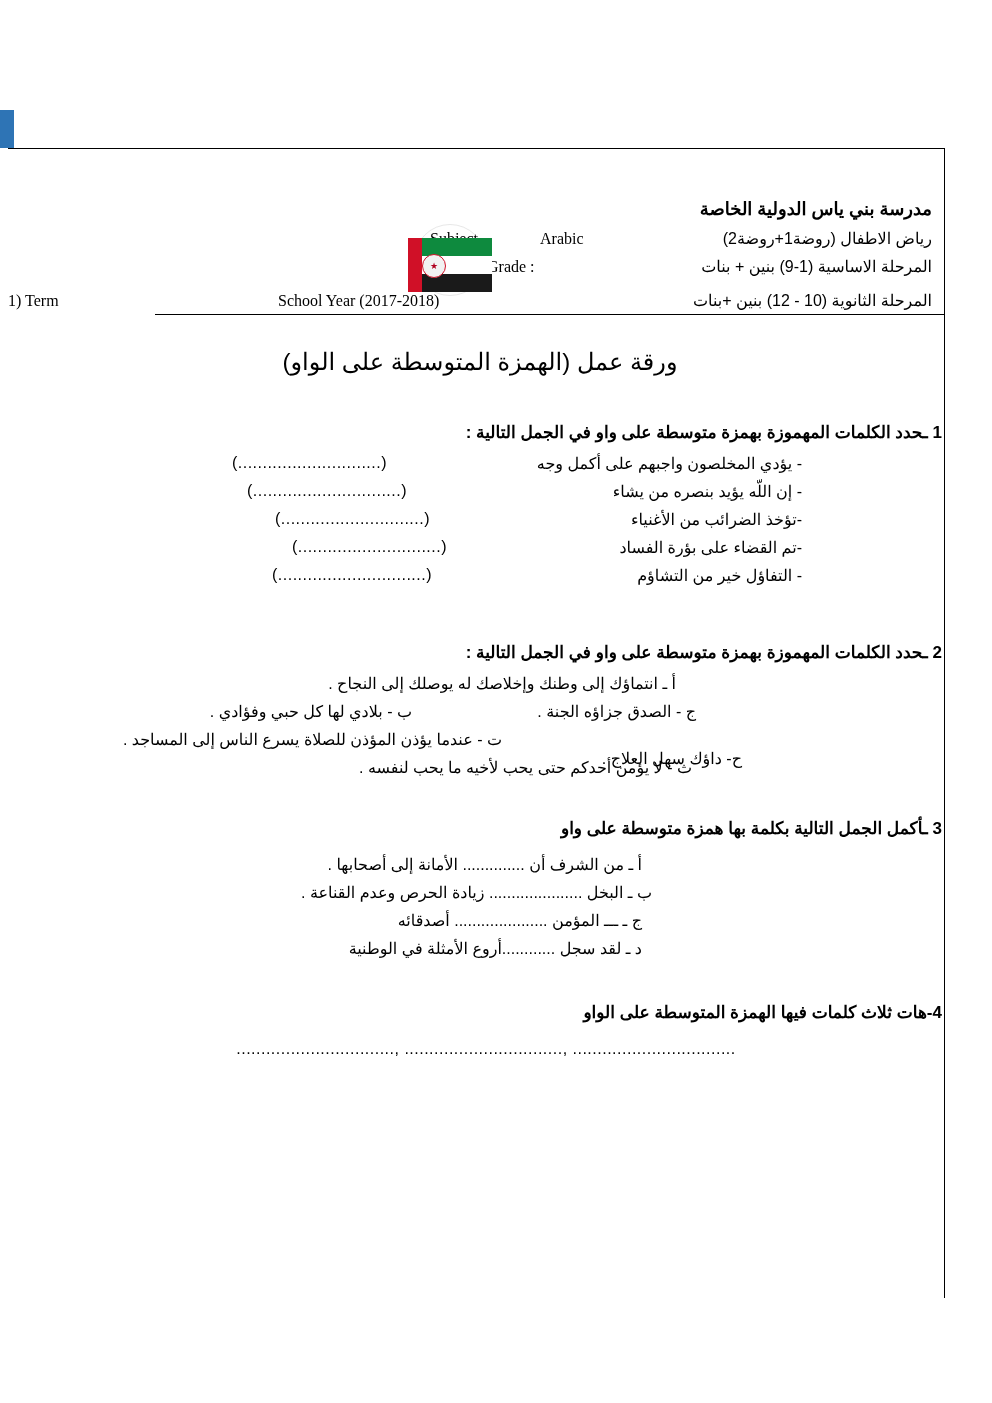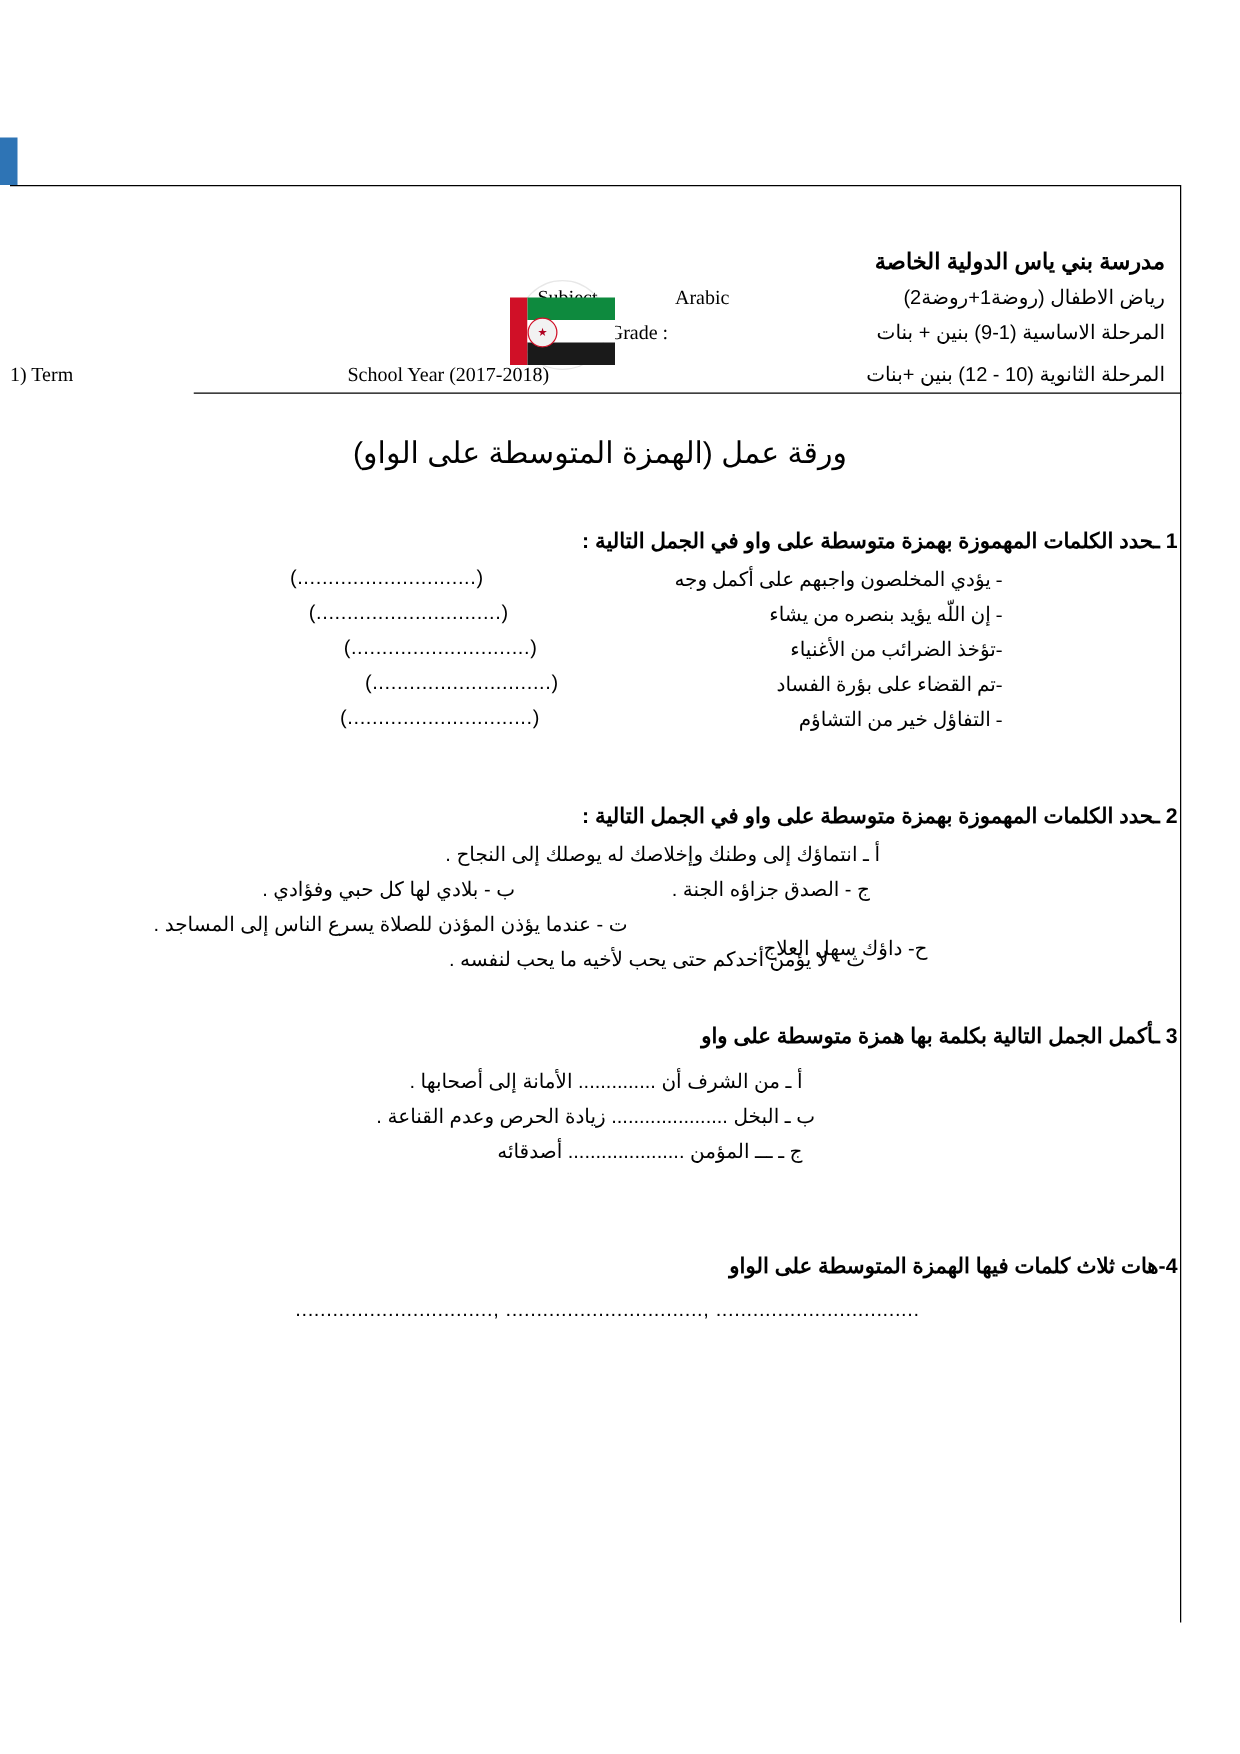--- a/index.html
+++ b/index.html
@@ -206,39 +206,38 @@
   .q1-row {
     position: relative;
     height: 28px;
     font-size: 16px;
     direction: rtl;
   }
   .q1-text {
     position: absolute;
     right: 140px;
     white-space: nowrap;
-    font-family: Liberation Serif, serif;
   }
   .q1-dots {
     position: absolute;
     font-size: 16px;
     letter-spacing: 0.5px;
     white-space: nowrap;
   }
 
   .q2-head { position: absolute; top: 232px; right: 0px; }
   .q2-lines { position: absolute; top: 264px; right: 0px; width: 912px; }
   .q2-row {
     position: relative;
     height: 28px;
     font-size: 16px;
     direction: rtl;
     white-space: nowrap;
   }
-  .q2-a { position: absolute; right: 238px; }
+  .q2-a { position: absolute; right: 266px; }
   .q2-b-left { position: absolute; right: 246px; }
   .q2-b-right { position: absolute; right: 530px; }
   .q2-c-left { position: absolute; right: 250px; margin-top: 19px; }
   .q2-c-right { position: absolute; right: 530px; }
   .q2-d { position: absolute; right: 250px; margin-left: 32px; }
 
   .q3-head { position: absolute; top: 408px; right: 0px; }
   .q3-lines { position: absolute; top: 445px; right: 0px; width: 912px; }
   .q3-row {
     position: relative;
@@ -359,20 +358,23 @@
   <div class="q3-lines">
     <div class="q3-row">
       <span class="q3-text" style="right:300px;">أ ـ من الشرف أن .............. الأمانة إلى أصحابها .</span>
     </div>
     <div class="q3-row">
       <span class="q3-text" style="right:290px;">ب ـ البخل ..................... زيادة الحرص وعدم القناعة .</span>
     </div>
     <div class="q3-row">
       <span class="q3-text" style="right:300px;">ج ـ ـــ المؤمن ..................... أصدقائه</span>
     </div>
+    <div class="q3-row">
+      <span class="q3-text" style="right:300px;">د ـ لقد سجل ............أروع الأمثلة في الوطنية</span>
+    </div>
   </div>
 
   <div class="q-head q4-head">4-هات ثلاث كلمات فيها الهمزة المتوسطة على الواو</div>
   <div class="q4-answer">
     <span class="q4-dots-wrap">................................. ,................................ ,................................</span>
   </div>
 
 </div>
 
 </body></html>

